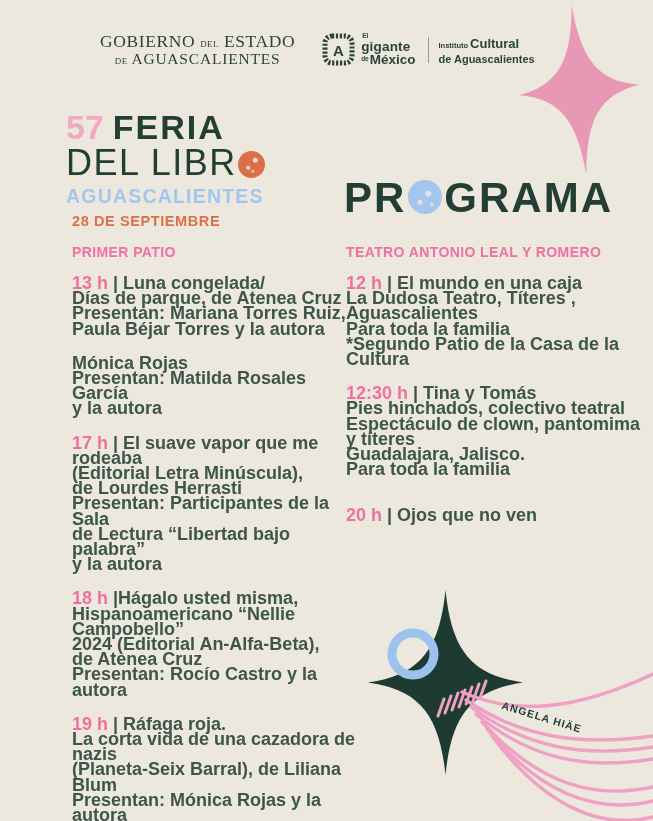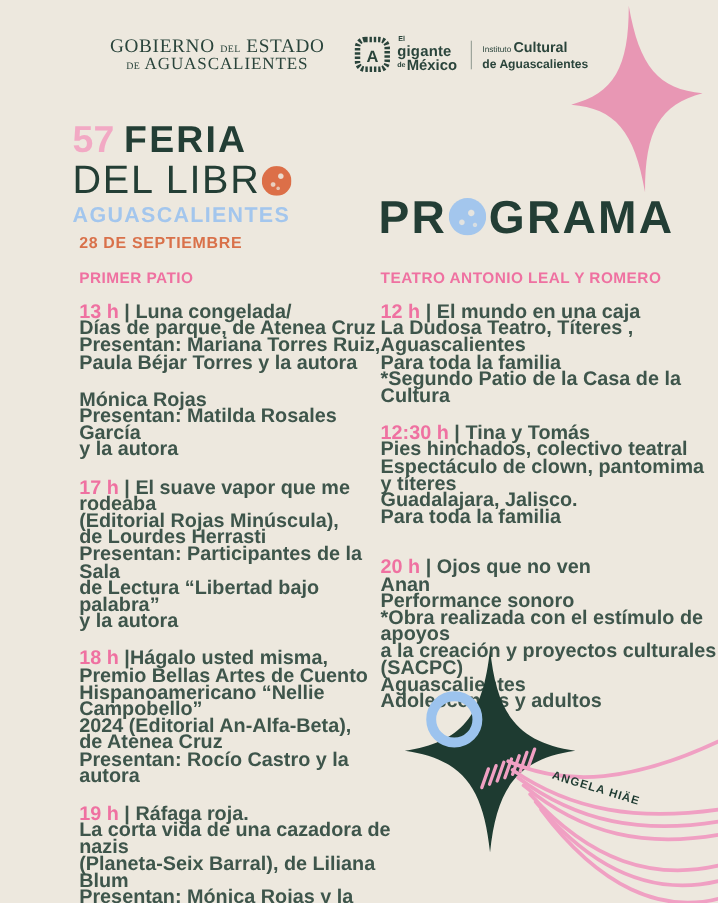--- a/index.html
+++ b/index.html
@@ -15,21 +15,21 @@
   .gob-l2 { font-size:15.5px; letter-spacing:.8px; text-align:center; }
   .gob-sm { font-size:9px; letter-spacing:.4px; }
   .gig-logo { display:flex; align-items:center; margin-left:27px; }
   .gig-text { margin-left:6px; color:#2A443B; line-height:1; white-space:nowrap; }
   .gig-el { font-size:6.5px; font-weight:700; margin-left:1px; }
   .gig-name { font-size:13.5px; font-weight:800; letter-spacing:.2px; }
   .gig-mx { font-size:13.5px; font-weight:800; }
   .gig-de { font-size:6.5px; font-weight:700; vertical-align:3px; margin-right:1px; }
   .logo-divider { width:1px; height:26px; background:#2A443B; opacity:.45; margin:0 10px 0 12px; }
   .inst-logo { color:#2A443B; line-height:1.15; white-space:nowrap; }
-  .inst-l1 .inst-pre { font-size:7.5px; font-weight:400; margin-right:2px; }
+  .inst-l1 .inst-pre { font-size:7.5px; font-weight:700; margin-right:2px; }
   .inst-l1 .inst-name { font-size:13px; font-weight:800; }
   .inst-l2 { font-size:11px; font-weight:800; }
   
   .title-block { position:absolute; left:66px; top:110px; line-height:1; white-space:nowrap; }
   .t1 { font-size:34px; font-weight:900; letter-spacing:2px; color:#233E35; }
   .t1 .num { color:#F2A9C4; margin-right:9px; letter-spacing:0; }
   .t2 { font-size:36px; font-weight:400; letter-spacing:1.5px; color:#233E35; margin-top:1px; }
   .orange-dot { display:inline-block; width:27px; height:27px; border-radius:50%; vertical-align:-3px; margin-left:1px;
     background:
       radial-gradient(circle at 64% 34%, rgba(237,232,222,.9) 0 2px, rgba(237,232,222,0) 3px),
@@ -132,31 +132,30 @@
     <div class="event">
       <div class="elines">
           <div>Mónica Rojas</div>
           <div>Presentan: Matilda Rosales García</div>
           <div>y la autora</div>
         </div>
     </div>
     <div class="event">
       <div class="line"><span class="time">17 h</span> <span>| El suave vapor que me rodeaba</span></div>
       <div class="elines">
-          <div>(Editorial Rojas Minúscula),</div>
+          <div>(Editorial Letra Minúscula),</div>
           <div>de Lourdes Herrasti</div>
           <div>Presentan: Participantes de la Sala</div>
           <div>de Lectura “Libertad bajo palabra”</div>
           <div>y la autora</div>
         </div>
     </div>
     <div class="event">
       <div class="line"><span class="time">18 h</span> <span>|Hágalo usted misma,</span></div>
       <div class="elines">
-          <div>Premio Bellas Artes de Cuento</div>
           <div>Hispanoamericano “Nellie Campobello”</div>
           <div>2024 (Editorial An-Alfa-Beta),</div>
           <div>de Atenea Cruz</div>
           <div>Presentan: Rocío Castro y la autora</div>
         </div>
     </div>
     <div class="event">
       <div class="line"><span class="time">19 h</span> <span>| Ráfaga roja.</span></div>
       <div class="elines">
           <div>La corta vida de una cazadora de nazis</div>
@@ -181,28 +180,20 @@
       <div class="line"><span class="time">12:30 h</span> <span>| Tina y Tomás</span></div>
       <div class="elines">
           <div>Pies hinchados, colectivo teatral</div>
           <div>Espectáculo de clown, pantomima y títeres</div>
           <div>Guadalajara, Jalisco.</div>
           <div>Para toda la familia</div>
         </div>
     </div>
     <div class="event gap-top">
       <div class="line"><span class="time">20 h</span> <span>| Ojos que no ven</span></div>
-      <div class="elines">
-          <div>Anan</div>
-          <div>Performance sonoro</div>
-          <div>*Obra realizada con el estímulo de apoyos</div>
-          <div>a la creación y proyectos culturales (SACPC)</div>
-          <div>Aguascalientes</div>
-          <div>Adolescentes y adultos</div>
-        </div>
     </div>
   </div>
 
   <svg class="bottom-deco" viewBox="0 0 287 233">
     <path d="M50 0 C54 33 67 46 100 50 C67 54 54 67 50 100 C46 67 33 54 0 50 C33 46 46 33 50 0 Z" transform="translate(2,2) scale(1.55,1.85)" fill="#1E3B31"></path>
     <circle cx="47" cy="66" r="21" fill="none" stroke="#9CC3EE" stroke-width="9"></circle>
     <g stroke="#F0A0C3" stroke-width="3" stroke-linecap="round">
       <line x1="72" y1="128" x2="78" y2="111"></line>
       <line x1="79" y1="125" x2="85" y2="108"></line>
       <line x1="86" y1="122" x2="92" y2="105"></line>

